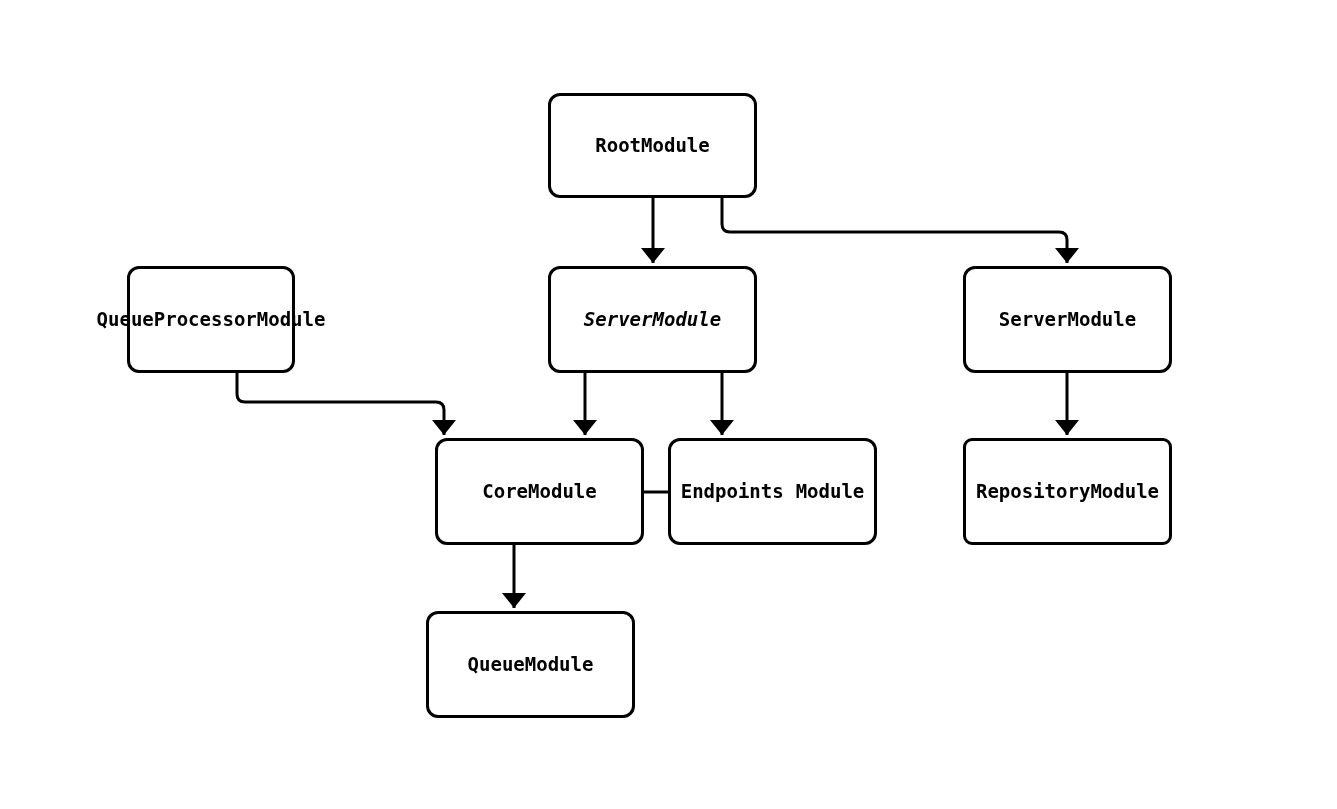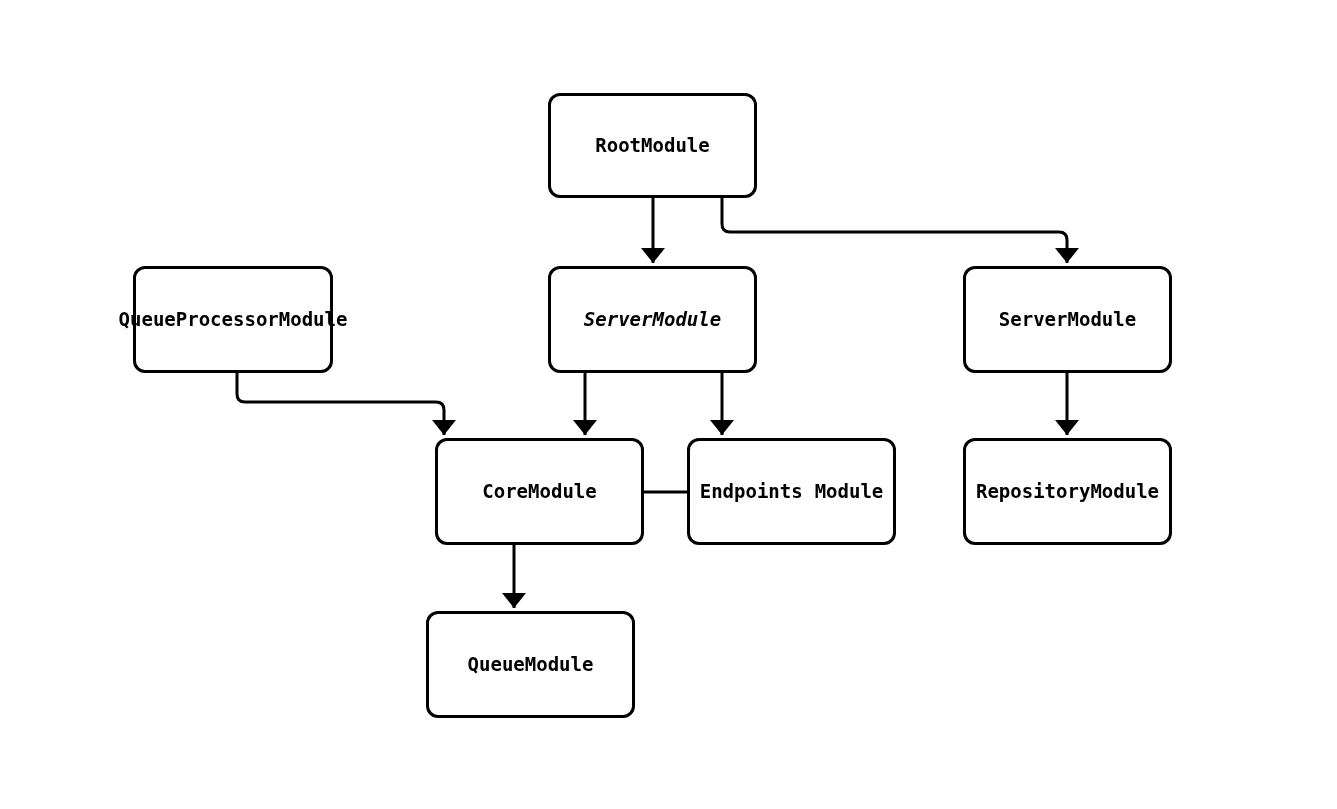--- a/index.html
+++ b/index.html
@@ -40,26 +40,26 @@
     align-items: center;
     justify-content: center;
     text-align: center;
     color: #000000;
     font-weight: bold;
     font-size: 19px;
     line-height: 21.5px;
     white-space: nowrap;
   }
   #n-root          { left: 548px;  top: 93px;  height: 105px; }
-  #n-queueprocessor{ left: 133px;  top: 266px; width: 200px; }
+  #n-queueprocessor{ left: 127px;  top: 266px; width: 168px; }
   #n-server        { left: 548px;  top: 266px; font-style: italic; }
   #n-global        { left: 963px;  top: 266px; }
   #n-core          { left: 410px;  top: 438px; margin-left: 25px; }
-  #n-endpoints     { left: 687px;  top: 438px; gap: 12px; }
-  #n-repository    { left: 963px;  top: 438px; }
+  #n-endpoints     { left: 668px;  top: 438px; gap: 12px; }
+  #n-repository    { left: 963px;  top: 438px; border-radius: 9px; }
   #n-queue         { left: 426px;  top: 611px; }
 </style>
 </head>
 <body>
 
 <div class="canvas">
 
   <svg class="edges-layer" width="1337" height="809" viewBox="0 0 1337 809" xmlns="http://www.w3.org/2000/svg">
     <defs>
       <marker id="arrowhead" markerUnits="userSpaceOnUse" viewBox="0 0 15 24" markerWidth="15" markerHeight="24" refX="15" refY="12" orient="auto">

